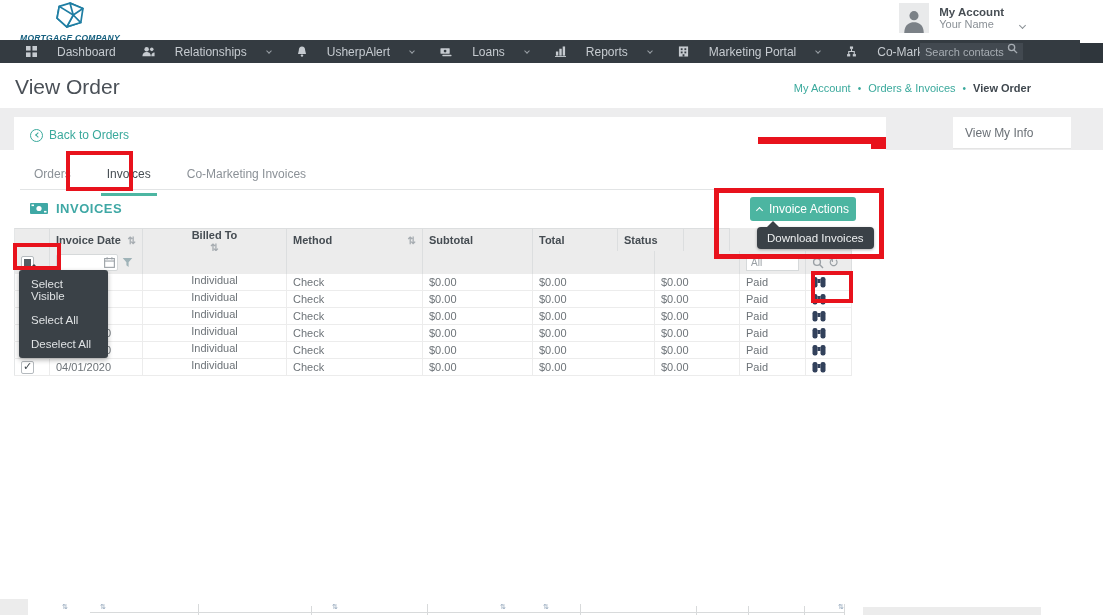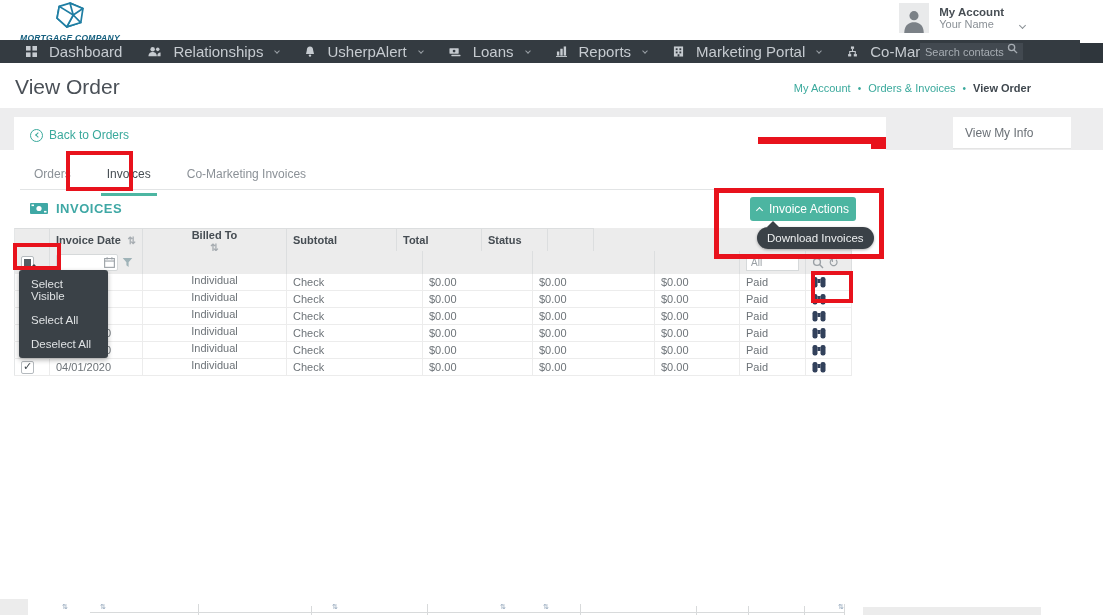--- a/index.html
+++ b/index.html
@@ -16,21 +16,21 @@
   .acct-txt .l1 { font-size:11.5px; font-weight:bold; color:#474e54; }
   .acct-txt .l2 { font-size:11px; color:#8a9096; }
   .chev { display:inline-block; width:5px; height:5px; border-right:1.4px solid currentColor; border-bottom:1.4px solid currentColor; transform:rotate(45deg); }
   .chev.up { transform:rotate(225deg); }
   .chev.left { transform:rotate(135deg); }
   .acct-chev { color:#8a9096; margin-left:6px; margin-top:14px; }
 
   
   .navbar { position:absolute; left:0; top:40px; width:1080px; height:23px; background:#343b41; display:flex; align-items:center; }
   .nav-corner { position:absolute; left:1080px; top:43px; width:23px; height:29px; background:#2f363c; }
-  .nav-item { display:flex; align-items:center; gap:12px; color:#c6cbd0; font-size:15px; margin-left:26px; cursor:pointer; white-space:nowrap; }
+  .nav-item { display:flex; align-items:center; gap:20px; color:#c6cbd0; font-size:12px; margin-left:26px; cursor:pointer; white-space:nowrap; }
   .nav-item svg { display:block; }
   .nav-item .chev { width:4px; height:4px; margin-top:-2px; color:#9aa0a6; }
   .nav-search { position:absolute; left:920px; top:3px; width:103px; height:17px; background:#424950; display:flex; padding:0 5px; }
   .nav-search input { background:transparent; border:0; outline:0; color:#a7adb3; font-size:11px; width:82px; font-family:"Liberation Sans",sans-serif; }
   .nav-search input::placeholder { color:#a7adb3; }
 
   
   .titleband { position:absolute; left:0; top:63px; width:1103px; height:45px; background:#fff; }
   .page-title { position:absolute; left:15px; top:12px; font-size:21px; color:#4a5057; font-weight:400; }
   .crumbs { position:absolute; right:72px; top:19px; font-size:11px; color:#3aa99c; display:flex; gap:7px; align-items:center; }
@@ -76,21 +76,21 @@
   .date-filter { width:62px; height:17px; background:#fff; border:1px solid #d6d9da; border-radius:2px; display:flex; align-items:center; justify-content:flex-end; padding:0 2px; }
   .status-filter { width:56px; height:17px; background:#fff; border:1px solid #d6d9da; border-radius:0; color:#9aa0a5; font-size:10px; padding:0 4px; display:flex; align-items:center; }
   .icon-btn { display:inline-flex; align-items:center; justify-content:center; cursor:pointer; }
   .refresh::before { content:"↻"; font-size:13px; color:#9aa0a5; }
 
   
   .select-menu { position:absolute; left:19px; top:270px; width:89px; background:#3a4147; border-radius:3px; box-shadow:0 2px 5px rgba(0,0,0,.3); z-index:30; padding:2px 0; }
   .select-menu::before { content:""; position:absolute; left:9px; top:-6px; border-left:6px solid transparent; border-right:6px solid transparent; border-bottom:6px solid #3a4147; }
   .select-menu .mi { color:#dfe2e4; font-size:11.5px; padding:6px 12px; cursor:pointer; }
 
-  .tooltip { position:absolute; left:757px; top:227px; height:22px; background:#3a4147; color:#eef0f1; font-size:11.5px; border-radius:11px; display:flex; align-items:center; padding:0 10px; z-index:25; box-shadow:0 1px 3px rgba(0,0,0,.3); }
+  .tooltip { position:absolute; left:757px; top:227px; height:22px; background:#3a4147; color:#eef0f1; font-size:11.5px; border-radius:4px; display:flex; align-items:center; padding:0 10px; z-index:25; box-shadow:0 1px 3px rgba(0,0,0,.3); }
   .tooltip::before { content:""; position:absolute; left:10px; top:-6px; border-left:6px solid transparent; border-right:6px solid transparent; border-bottom:6px solid #3a4147; }
 
   .viewinfo { position:absolute; left:905px; top:117px; width:118px; height:32px; background:#fff; border-bottom:1px solid #e4e4e4; font-size:12px; color:#6a7076; display:flex; align-items:center; padding-left:12px; cursor:pointer; z-index:5;margin-left:48px; }
 
   .redbox { position:absolute; border:4px solid #e8121c; z-index:40; pointer-events:none; }
   .redfill { position:absolute; background:#e8121c; z-index:40; pointer-events:none; }
 
   
   .bline { position:absolute; background:#d8dadb; z-index:2; }
   .bicon { position:absolute; font-size:7px; color:#8fa3b8; z-index:2; }
@@ -268,20 +268,24 @@
     <div class="grid">
 
       <div class="trow hrow">
         <div class="cell c0"></div>
         <div class="cell c1">
             <span>Invoice Date</span>
             <span class="sort"></span>
           </div>
         <div class="cell c2">
             <span>Billed To</span>
+            <span class="sort"></span>
+          </div>
+        <div class="cell c3">
+            <span>Method</span>
             <span class="sort"></span>
           </div>
         <div class="cell c4">
             <span>Subtotal</span>
           </div>
         <div class="cell c6">
             <span>Total</span>
           </div>
         <div class="cell c7">
             <span>Status</span>

